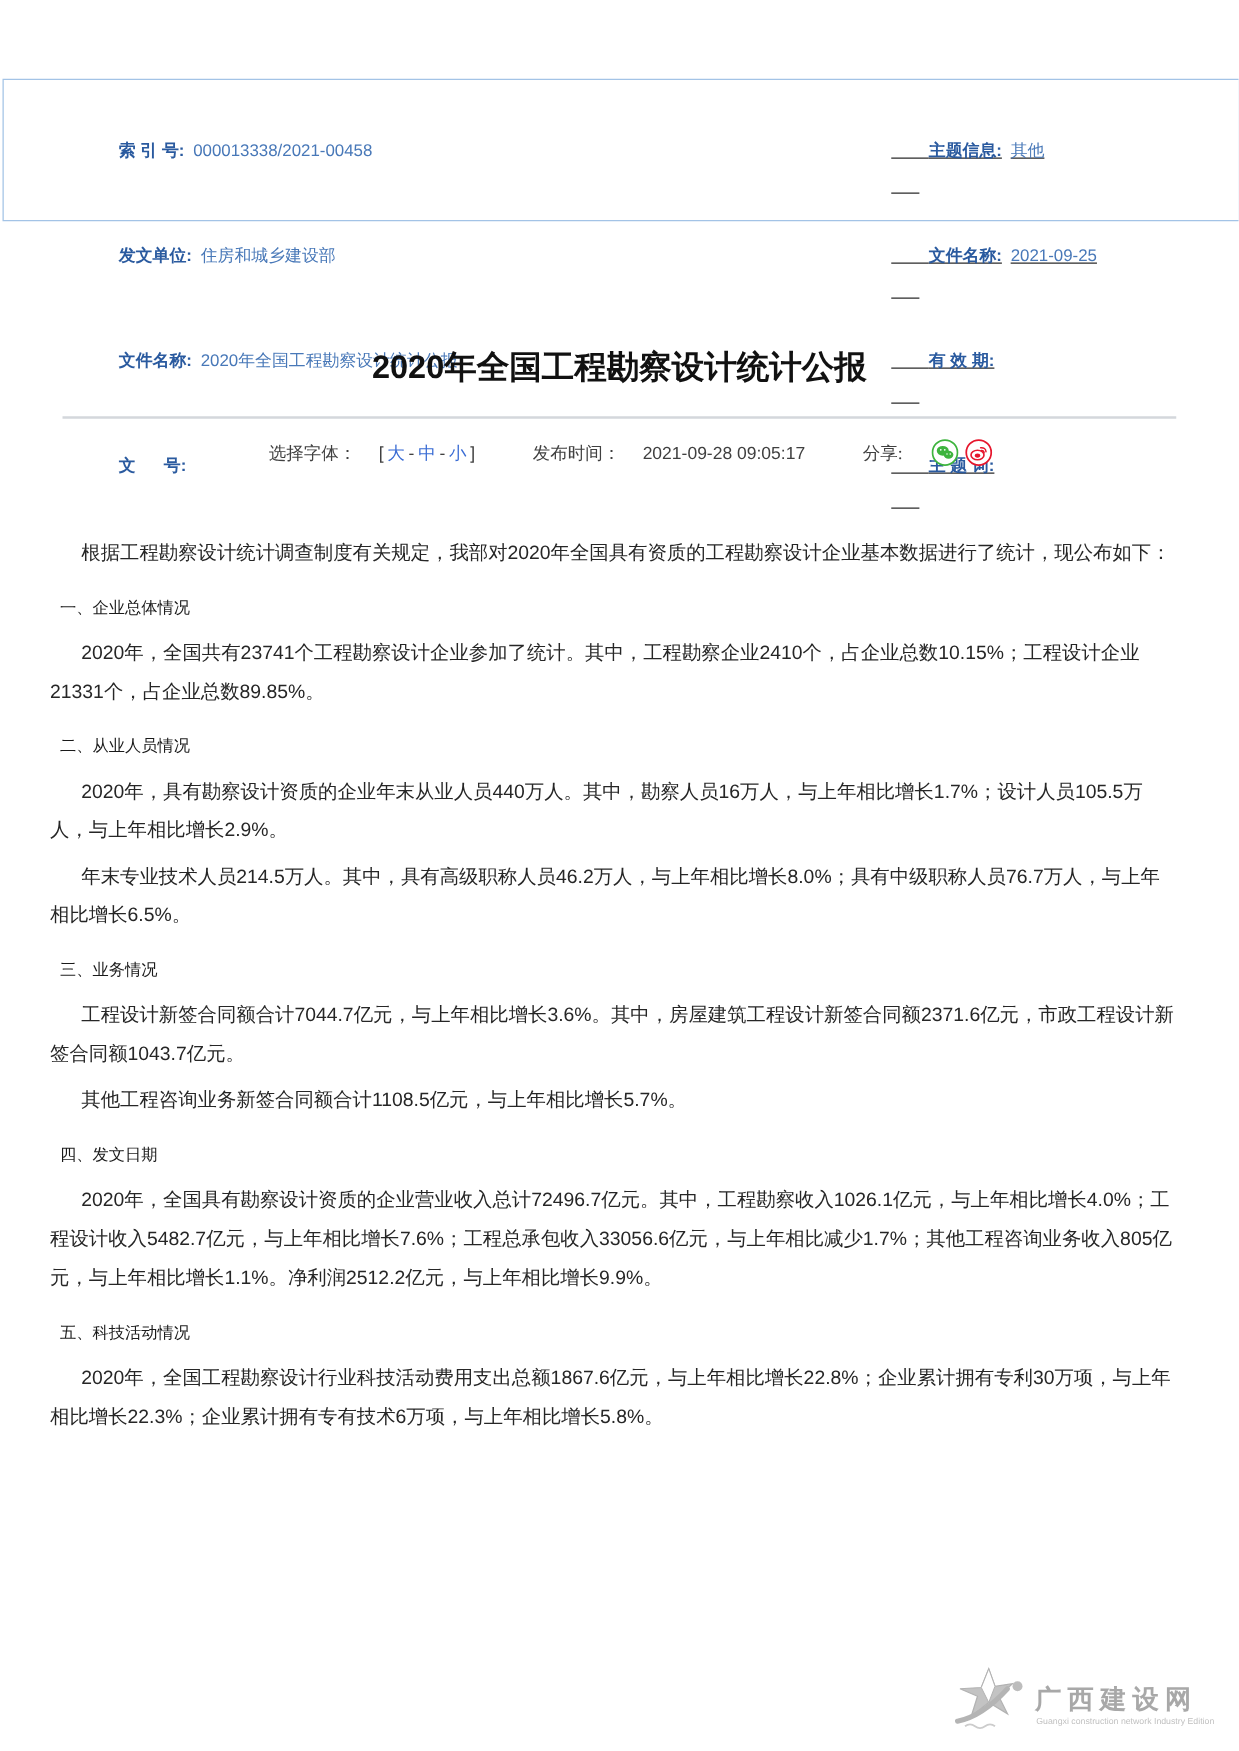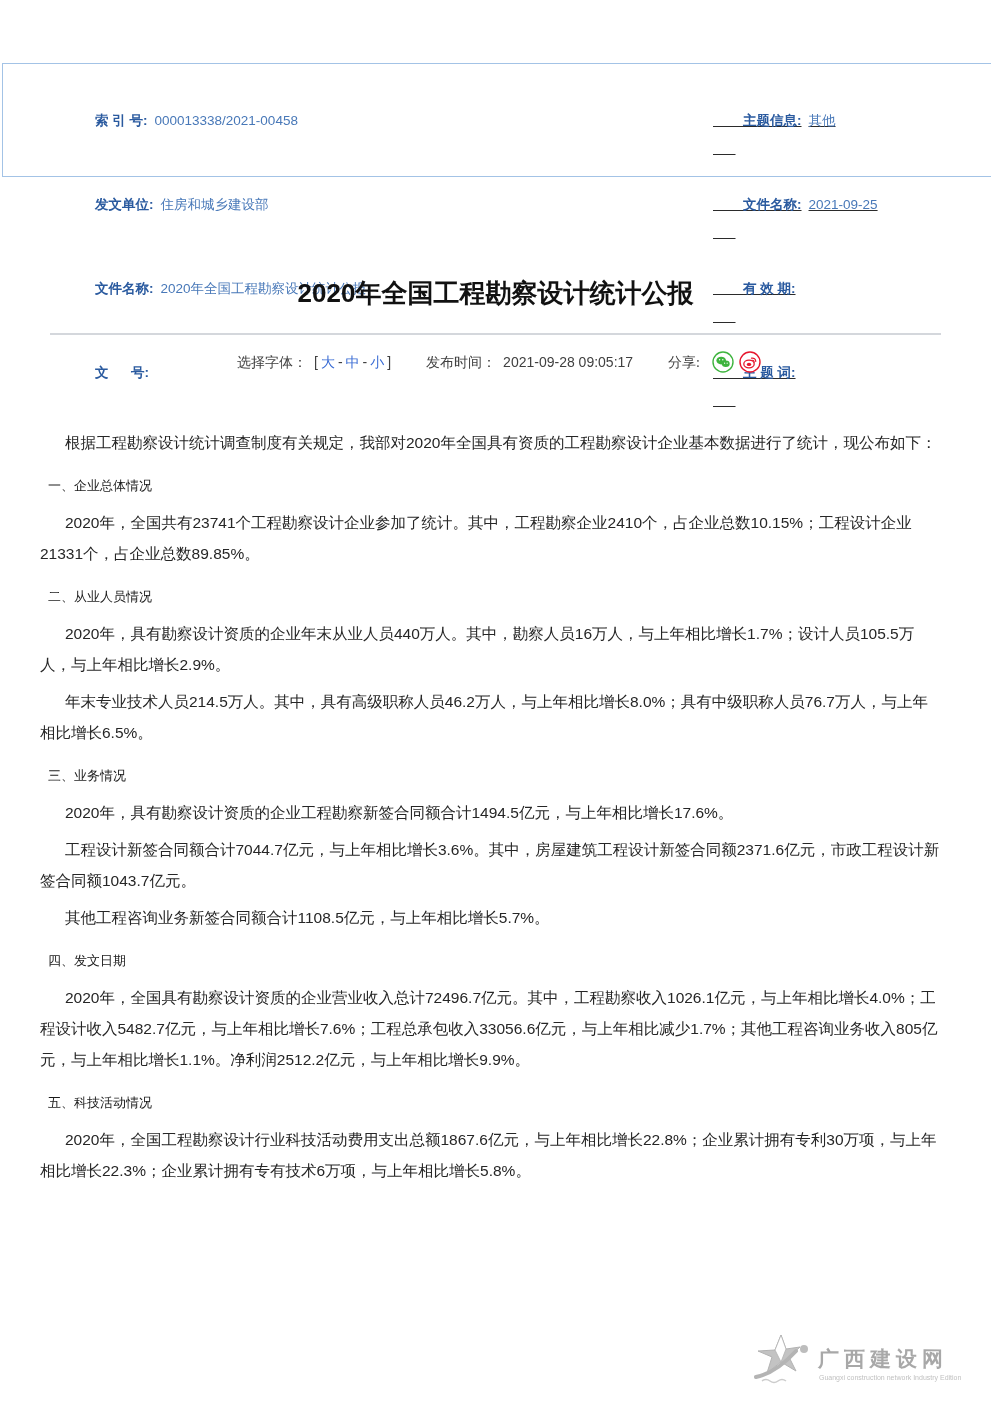--- a/index.html
+++ b/index.html
@@ -46,37 +46,37 @@
     background:#d4d7dc;
     margin:23px 50px 0 50px;
   }
   .toolbar {
     margin-top:16px;
     text-align:center;
     font-size:14px;
     color:#404040;
     line-height:22px;
   }
-  .toolbar .piece { margin:0 7px;font-family:Liberation Serif, serif; }
+  .toolbar .piece { margin:0 18px;font-family:Liberation Serif, serif; }
   .toolbar .gap { display:inline-block; width:28px; }
   .font-size-link { color:#3a6cd4; cursor:pointer; text-decoration:none; margin:0 3px; }
   .share-icon { display:inline-block; vertical-align:-6px; margin-left:5px; cursor:pointer; }
 
   .body-text {
     margin:48px 51px 0 40px;
     font-size:15.5px;
     line-height:31px;
     color:#262626;
   }
   .body-p { text-indent:25px; margin:0 0 6px 0; font-weight:normal; }
   .body-h { font-size:13px; font-weight:normal; color:#1a1a1a; margin:12px 0 6px 8px; line-height:31px; }
 
   
   .watermark {
-    position:absolute; right:28px; bottom:10px;
+    position:absolute; right:18px; bottom:10px;
     width:215px; height:58px;
     opacity:0.85;
   }
   .wm-star { position:absolute; left:0; top:0; }
   .wm-text {
     position:absolute; left:70px; top:12px;
     font-size:21px; letter-spacing:5px;
     color:#9a9a9a; font-weight:bold;
     font-family:"Liberation Serif","DejaVu Serif",serif;
     white-space:nowrap;
@@ -145,21 +145,20 @@
     </div>
 
     <div class="body-text">
       <p class="body-p">根据工程勘察设计统计调查制度有关规定，我部对2020年全国具有资质的工程勘察设计企业基本数据进行了统计，现公布如下：</p>
       <h3 class="body-h">一、企业总体情况</h3>
       <p class="body-p">2020年，全国共有23741个工程勘察设计企业参加了统计。其中，工程勘察企业2410个，占企业总数10.15%；工程设计企业21331个，占企业总数89.85%。</p>
       <h3 class="body-h">二、从业人员情况</h3>
       <p class="body-p">2020年，具有勘察设计资质的企业年末从业人员440万人。其中，勘察人员16万人，与上年相比增长1.7%；设计人员105.5万人，与上年相比增长2.9%。</p>
       <p class="body-p">年末专业技术人员214.5万人。其中，具有高级职称人员46.2万人，与上年相比增长8.0%；具有中级职称人员76.7万人，与上年相比增长6.5%。</p>
       <h3 class="body-h">三、业务情况</h3>
-      <p class="body-p">2020年，具有勘察设计资质的企业工程勘察新签合同额合计1494.5亿元，与上年相比增长17.6%。</p>
       <p class="body-p">工程设计新签合同额合计7044.7亿元，与上年相比增长3.6%。其中，房屋建筑工程设计新签合同额2371.6亿元，市政工程设计新签合同额1043.7亿元。</p>
       <p class="body-p">其他工程咨询业务新签合同额合计1108.5亿元，与上年相比增长5.7%。</p>
       <h3 class="body-h">四、发文日期</h3>
       <p class="body-p">2020年，全国具有勘察设计资质的企业营业收入总计72496.7亿元。其中，工程勘察收入1026.1亿元，与上年相比增长4.0%；工程设计收入5482.7亿元，与上年相比增长7.6%；工程总承包收入33056.6亿元，与上年相比减少1.7%；其他工程咨询业务收入805亿元，与上年相比增长1.1%。净利润2512.2亿元，与上年相比增长9.9%。</p>
       <h3 class="body-h">五、科技活动情况</h3>
       <p class="body-p">2020年，全国工程勘察设计行业科技活动费用支出总额1867.6亿元，与上年相比增长22.8%；企业累计拥有专利30万项，与上年相比增长22.3%；企业累计拥有专有技术6万项，与上年相比增长5.8%。</p>
     </div>
   </div>
 
   <div class="watermark">

